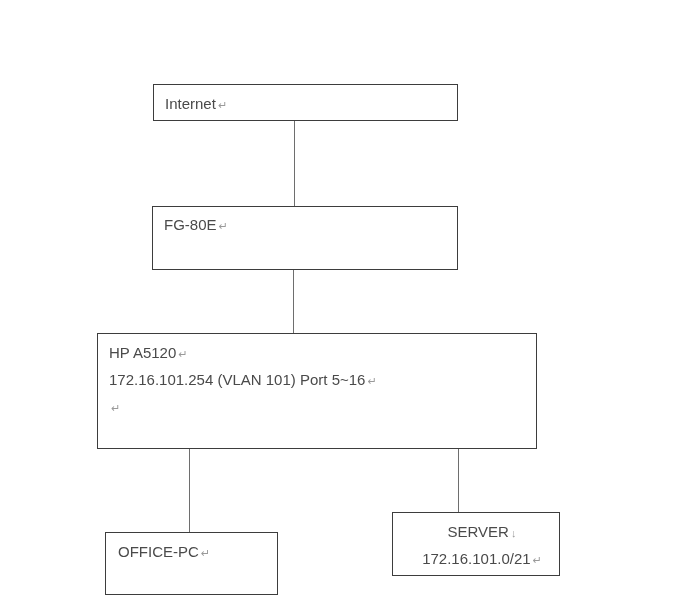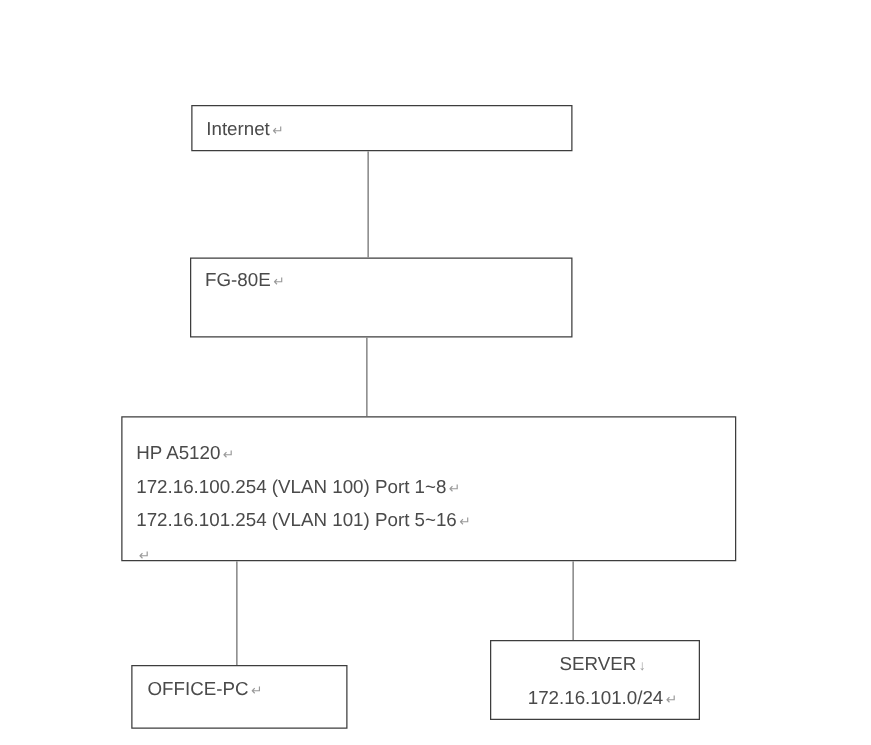--- a/index.html
+++ b/index.html
@@ -35,22 +35,22 @@
     vertical-align: baseline;
   }
   .connector {
     position: absolute;
     width: 0;
     border-left: 1px solid var(--connector, #6e6e6e);
   }
   
   #node-internet { left: 153px; top: 52px;  width: 305px; height: 37px;  padding: 6px 0 0 11px; }
   #node-fg80e    { left: 152px; top: 174px; width: 306px; height: 64px;  padding: 5px 0 3px 11px; }
-  #node-hpa5120  { left: 97px;  top: 301px; width: 492px; height: 116px; padding: 16px 0 0 11px; }
-  #node-officepc { left: 105px; top: 500px; width: 173px; height: 51px;  padding: 6px 0 0 12px; }
+  #node-hpa5120  { left: 97px;  top: 301px; width: 440px; height: 116px; padding: 6px 0 0 11px; }
+  #node-officepc { left: 105px; top: 500px; width: 173px; height: 63px;  padding: 6px 0 0 12px; }
   #node-server   { left: 392px; top: 480px; width: 168px; height: 64px;  padding: 6px 0 1px 12px; text-align: center; }
   
   #link-internet-fg80e { left: 294px; top: 89px;  height: 85px; }
   #link-fg80e-hpa5120  { left: 293px; top: 238px; height: 63px; }
   #link-hpa5120-office { left: 189px; top: 417px; height: 83px; }
   #link-hpa5120-server { left: 458px; top: 417px; height: 79px; }
 </style>
 </head>
 <body>
 
@@ -64,27 +64,26 @@
   <div class="node" id="node-internet">
     <div class="line"><span>Internet</span><span class="mark">↵</span></div>
   </div>
 
   <div class="node" id="node-fg80e">
     <div class="line"><span>FG-80E</span><span class="mark">↵</span></div>
   </div>
 
   <div class="node" id="node-hpa5120">
     <div class="line"><span>HP A5120</span><span class="mark">↵</span></div>
-    <div class="line"><span>172.16.100.254 (VLAN 100) Port 1~8</span><span class="mark">↵</span></div>
     <div class="line"><span>172.16.101.254 (VLAN 101) Port 5~16</span><span class="mark">↵</span></div>
     <div class="line"><span></span><span class="mark">↵</span></div>
   </div>
 
   <div class="node" id="node-officepc">
     <div class="line"><span>OFFICE-PC</span><span class="mark">↵</span></div>
   </div>
 
   <div class="node" id="node-server">
     <div class="line"><span>SERVER</span><span class="mark">↓</span></div>
-    <div class="line"><span>172.16.101.0/24</span><span class="mark">↵</span></div>
+    <div class="line"><span>172.16.101.0/21</span><span class="mark">↵</span></div>
   </div>
 
 </div>
 
 </body></html>

